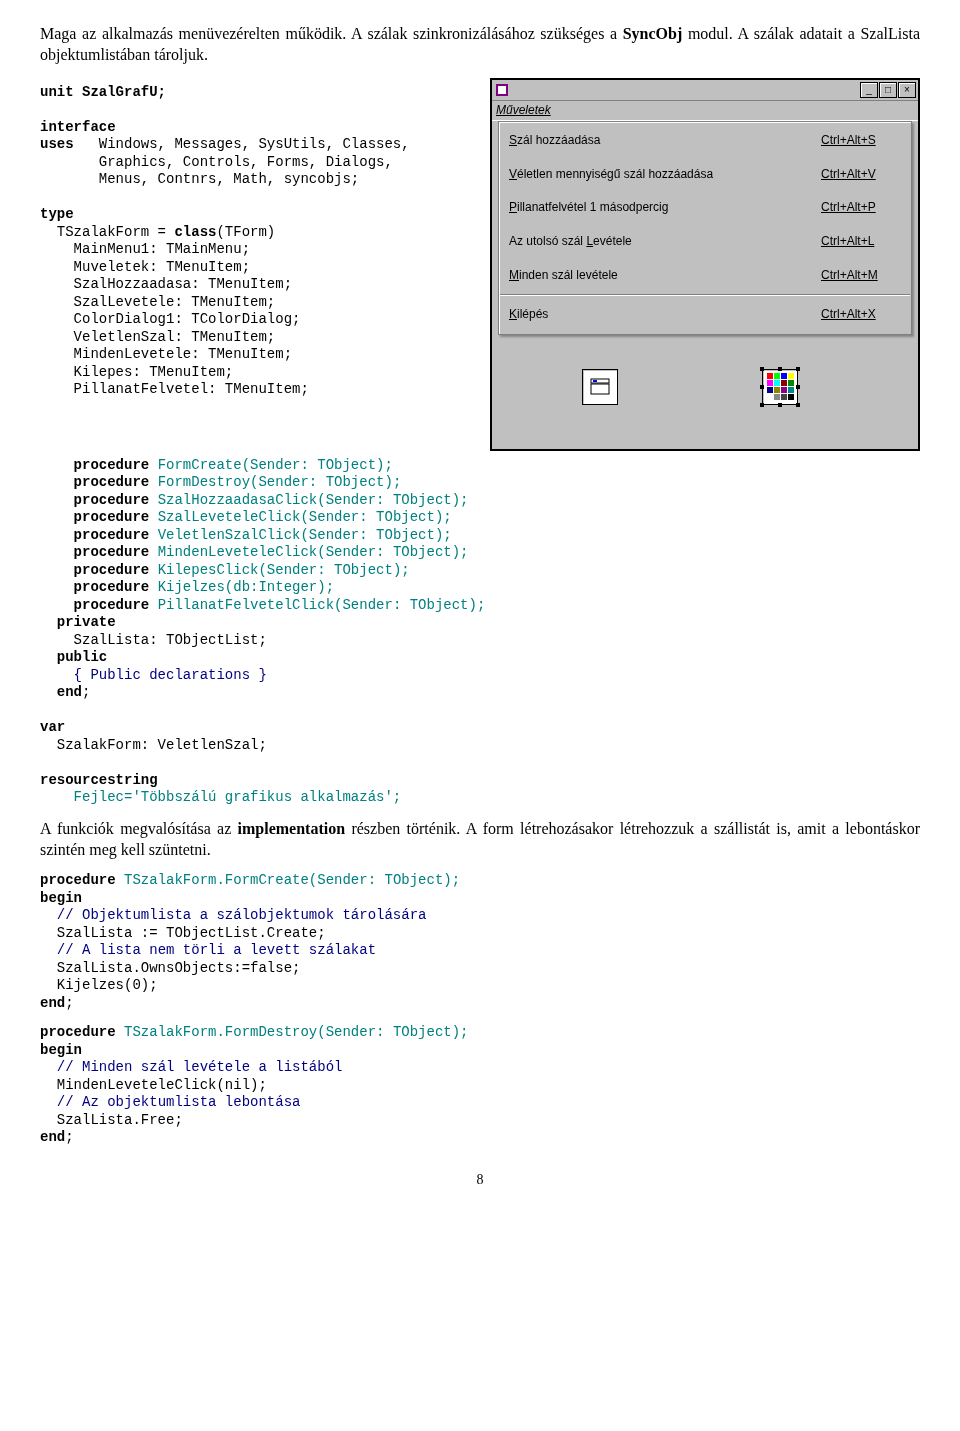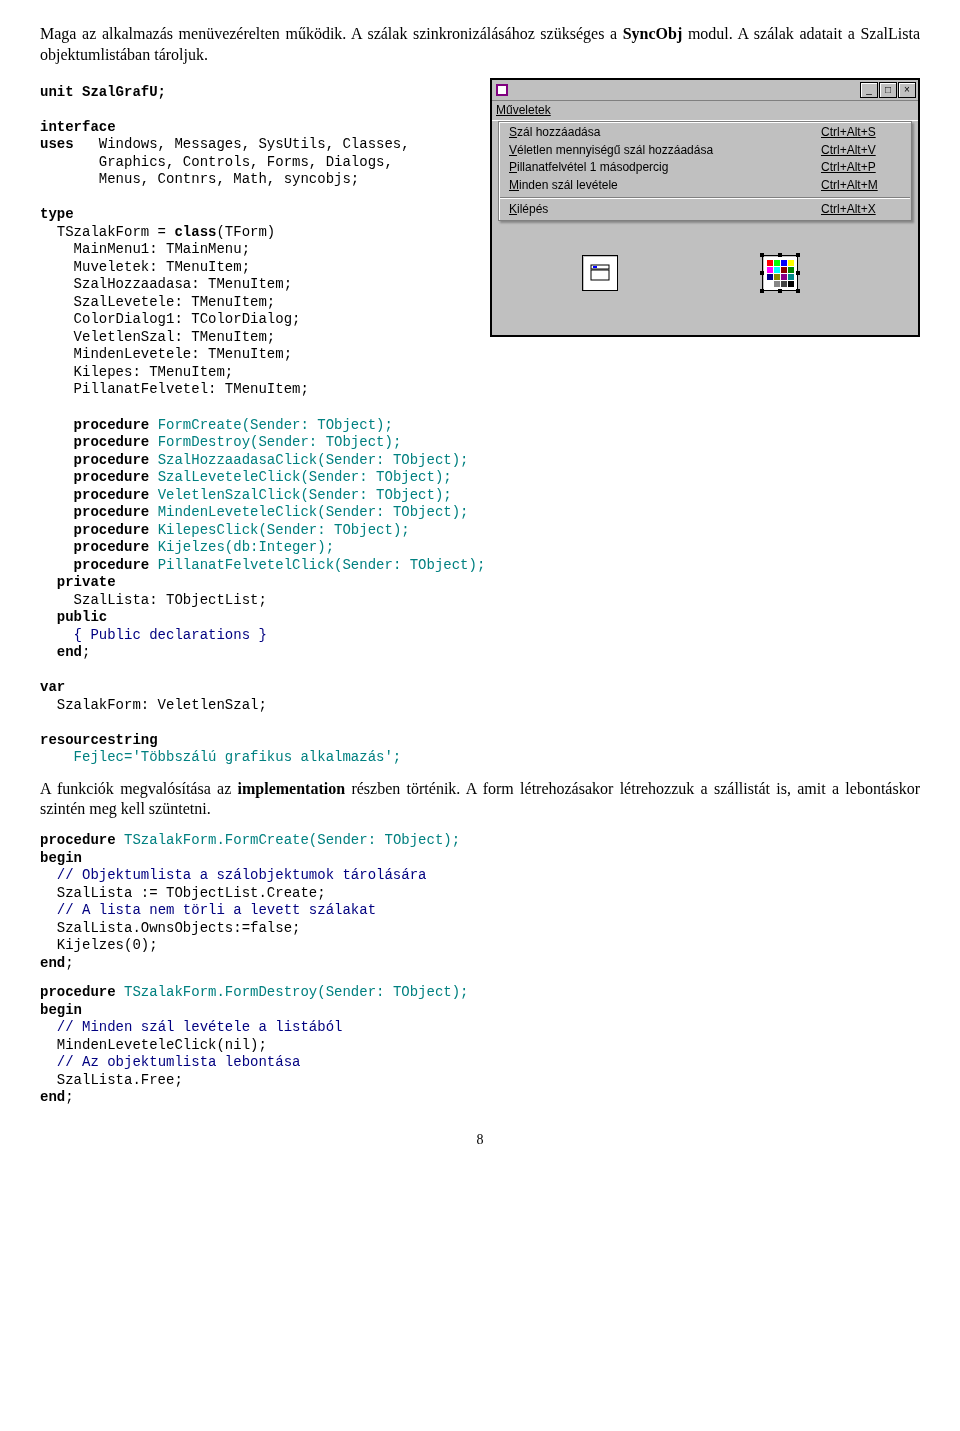--- a/index.html
+++ b/index.html
@@ -70,31 +70,31 @@
     background:#c0c0c0;
     display:inline-flex;align-items:center;justify-content:center;
     font-size:10px; font-family: Arial;
     box-shadow: inset 1px 1px 0 #fff;
   }
   .menubar {
     background:#c0c0c0;
     padding: 2px 4px;
     border-bottom:1px solid #fff;
   }
-  .menubar span { text-decoration: underline; text-decoration-color:#000; }
+  .menubar span { text-decoration: underline; text-decoration-color:#000;font-style:italic; }
   .menu {
     background:#c0c0c0;
     border:1px solid #808080;
     box-shadow: 2px 2px 2px rgba(0,0,0,0.3), inset 1px 1px 0 #fff;
     margin: 0 6px 4px 6px;
     padding: 2px 0;
   }
   .menu-item {
     display:flex;
-    padding: 1px 10px;
+    padding: 9px 10px;
     align-items:center;
   }
   .menu-sep {
     border-top:1px solid #808080;
     border-bottom:1px solid #fff;
     margin:2px 1px;
     height:0;
   }
   .menu-item .lbl { flex:1; }
   .menu-item .lbl u { text-decoration: underline; }
@@ -182,20 +182,24 @@
           <span class="lbl"><u>S</u>zál hozzáadása</span>
             <span class="sc">Ctrl+Alt+S</span>
         </div>
         <div class="menu-item">
           <span class="lbl"><u>V</u>életlen mennyiségű szál hozzáadása</span>
             <span class="sc">Ctrl+Alt+V</span>
         </div>
         <div class="menu-item">
           <span class="lbl"><u>P</u>illanatfelvétel 1 másodpercig</span>
             <span class="sc">Ctrl+Alt+P</span>
+        </div>
+        <div class="menu-item">
+          <span class="lbl">Az utolsó szál <u>L</u>evétele</span>
+            <span class="sc">Ctrl+Alt+L</span>
         </div>
         <div class="menu-item">
           <span class="lbl"><u>M</u>inden szál levétele</span>
             <span class="sc">Ctrl+Alt+M</span>
         </div>
         <div class="menu-sep"></div>
         <div class="menu-item">
           <span class="lbl"><u>K</u>ilépés</span>
             <span class="sc">Ctrl+Alt+X</span>
         </div>

